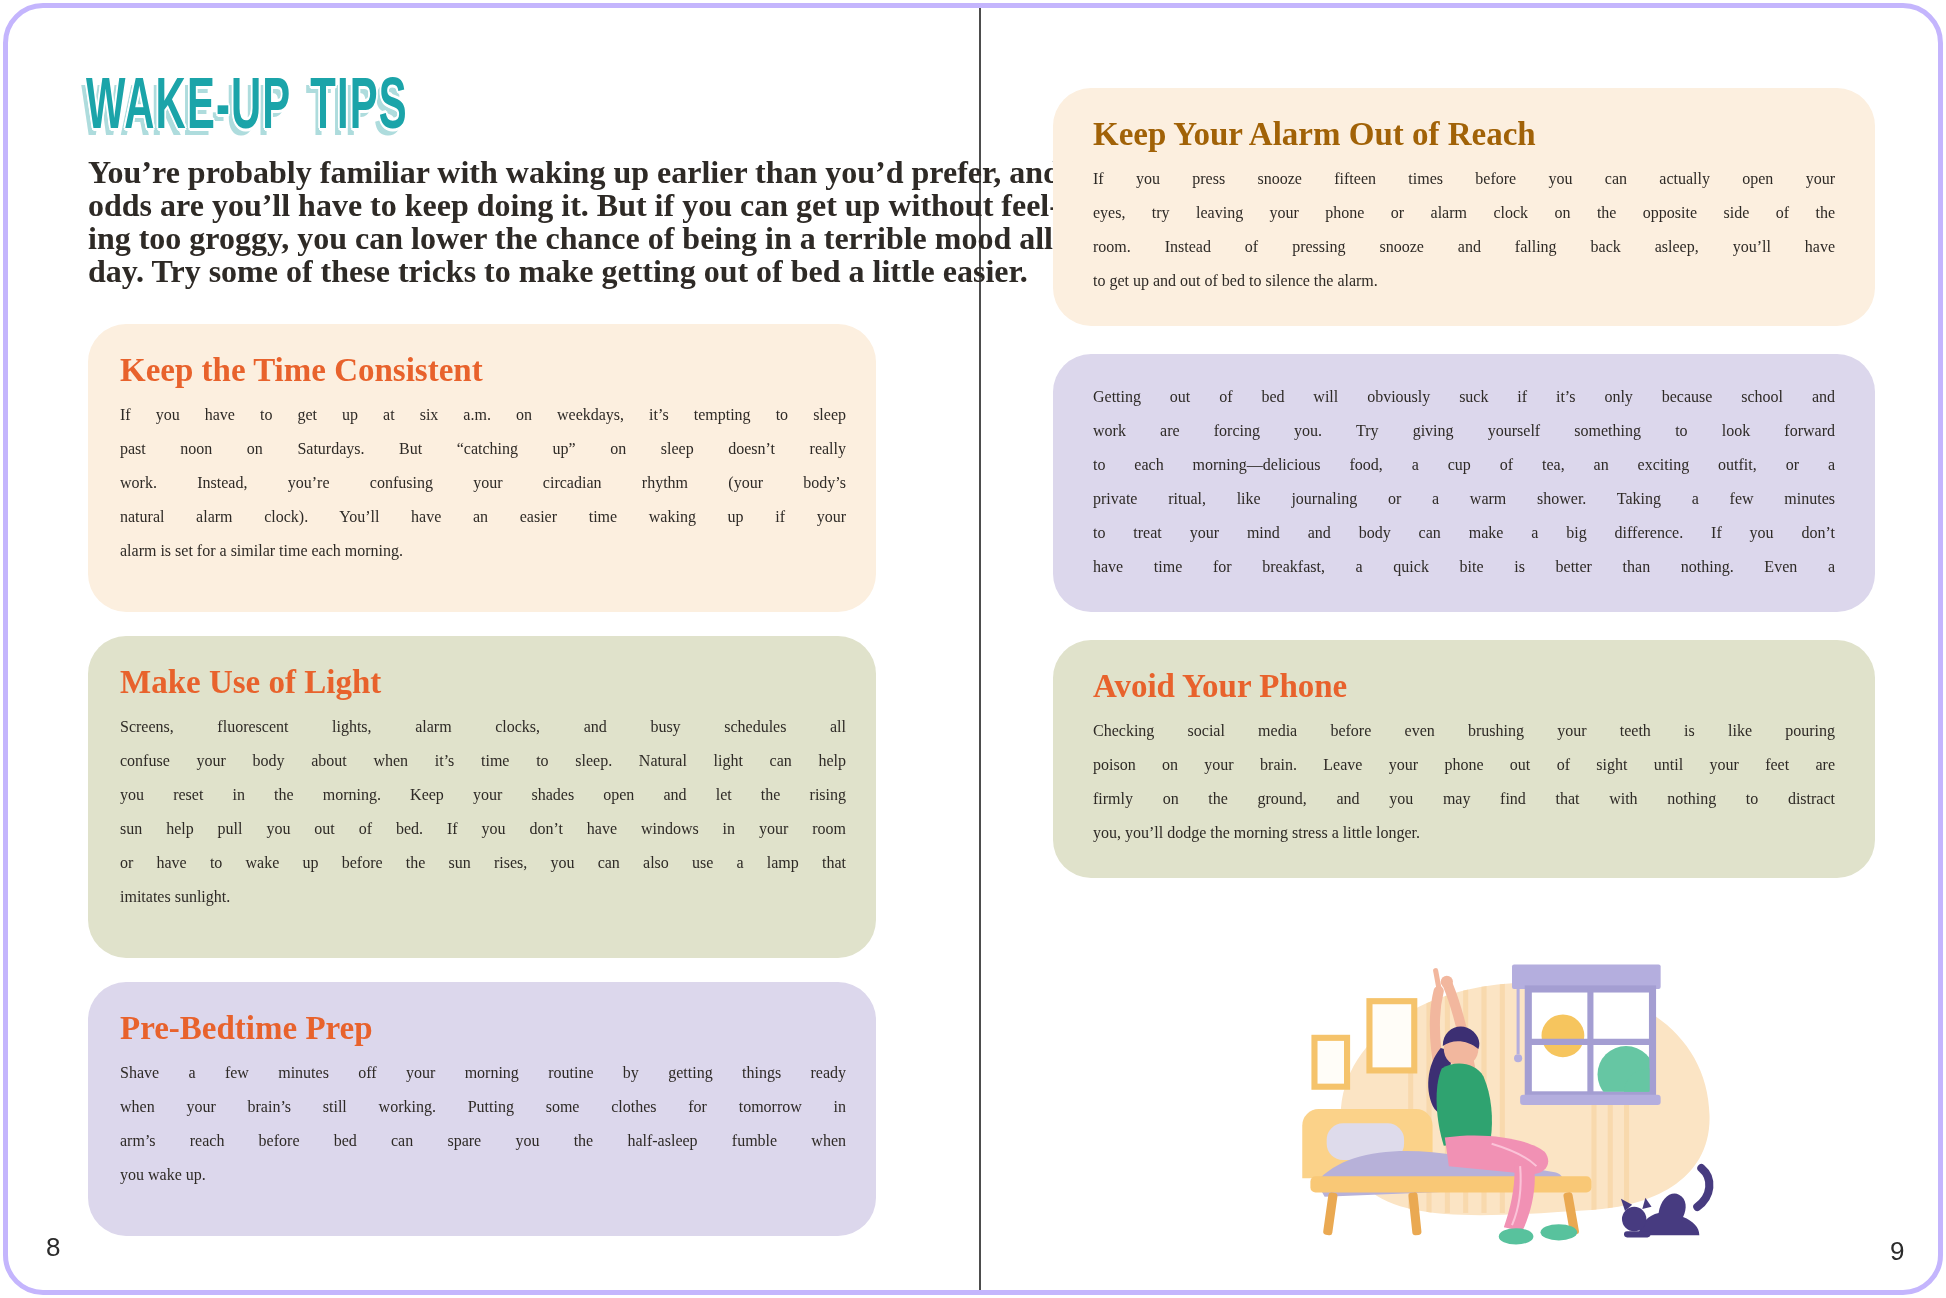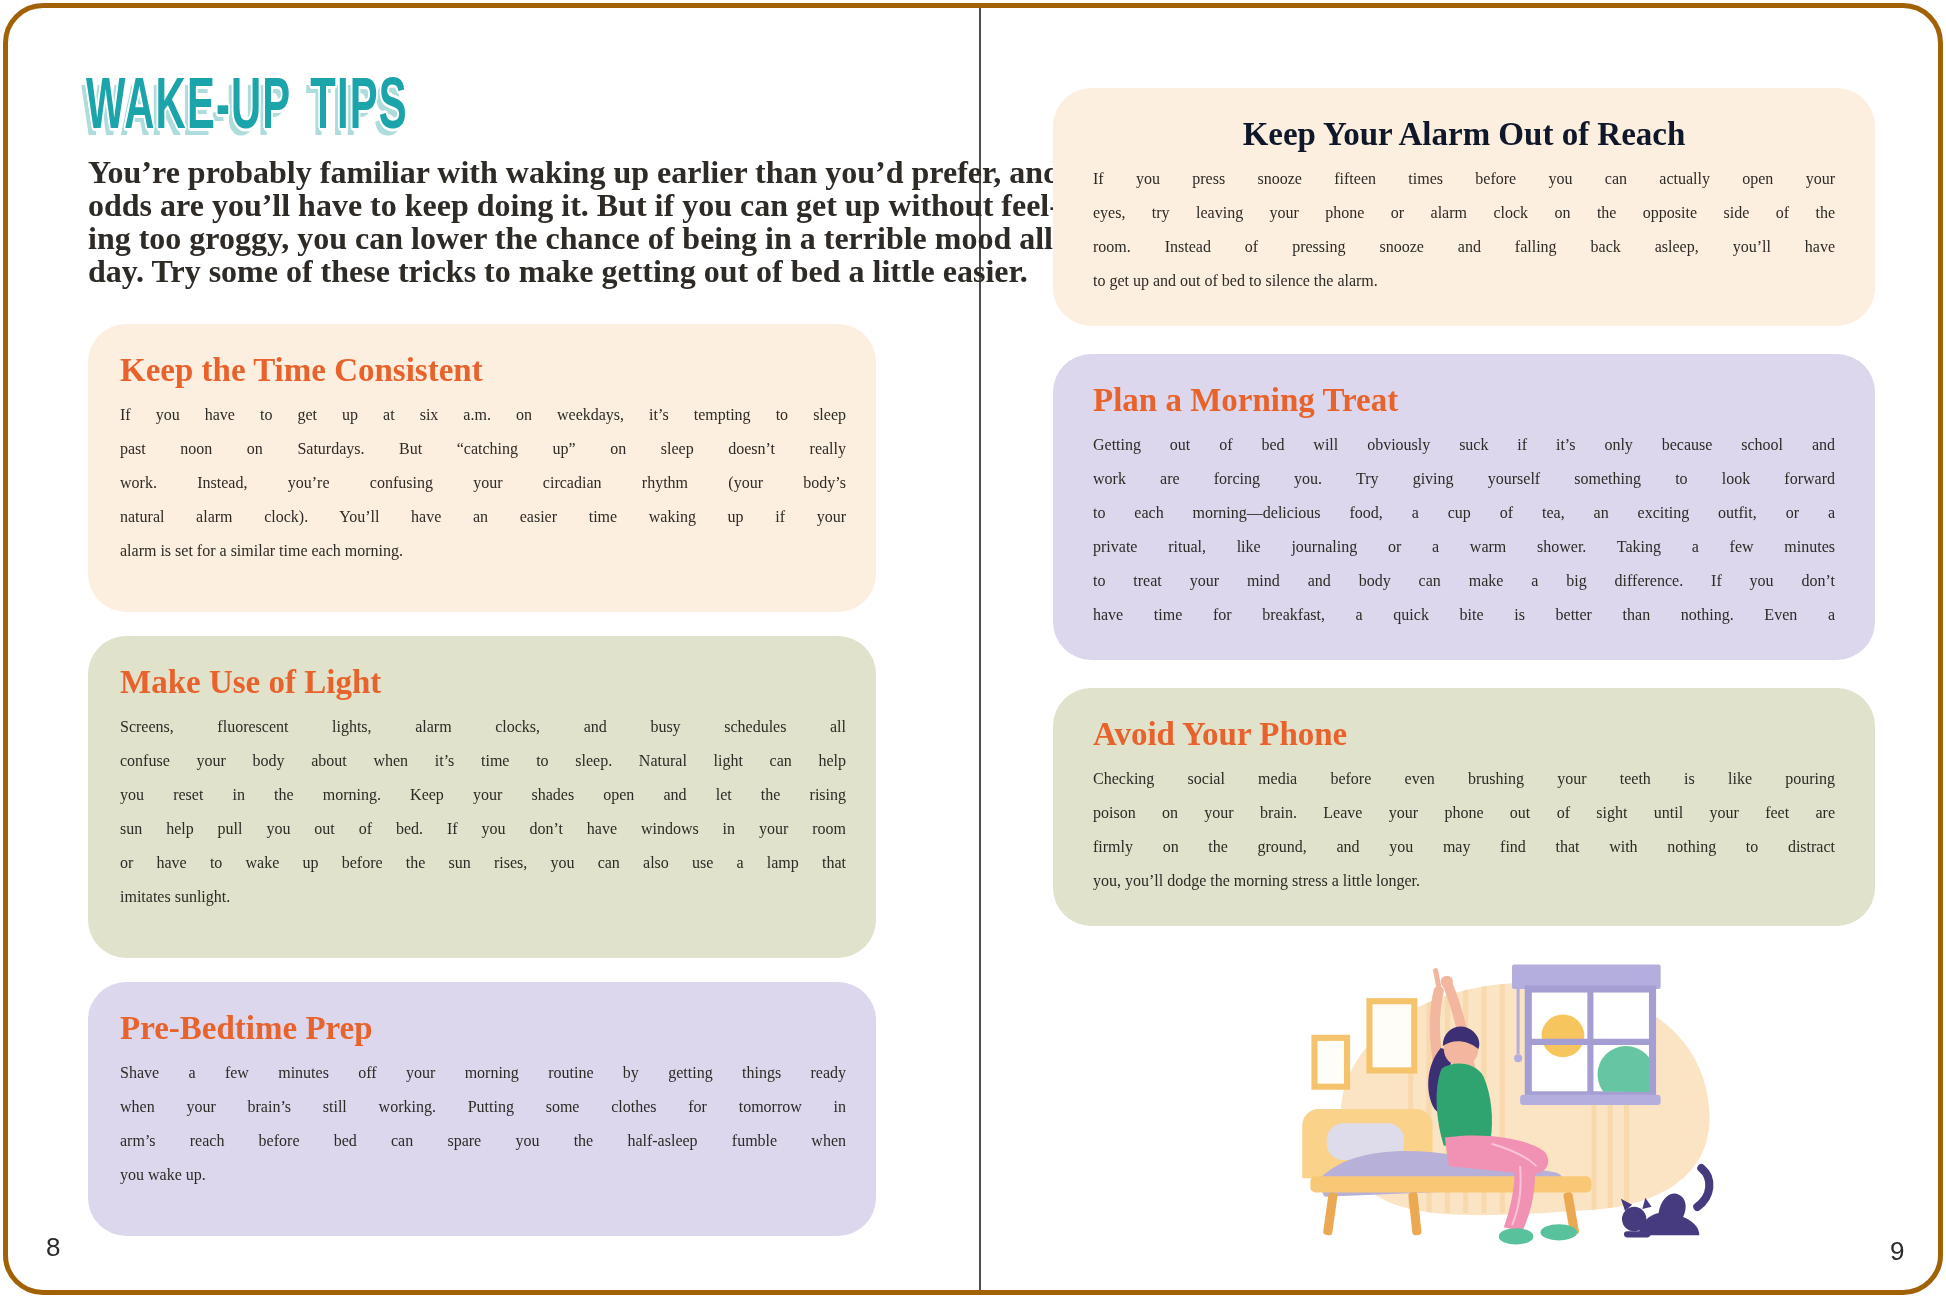--- a/index.html
+++ b/index.html
@@ -1,19 +1,19 @@
 <!DOCTYPE html>
 <html><head>
 <meta charset="utf-8">
 <style>
   html,body{margin:0;padding:0;background:#ffffff;}
   body{width:1946px;height:1298px;position:relative;overflow:hidden;
        font-family:"Liberation Serif", serif;}
   .spread{position:absolute;left:3px;top:3px;right:3px;bottom:3px;
-          border:5px solid #a16207;border-radius:40px;background:#ffffff;}
+          border:5px solid #c4b5fd;border-radius:40px;background:#ffffff;}
   .divider{position:absolute;left:971px;top:0;bottom:0;width:2px;background:#4d4d4d;}
 
   
   .page-title{position:absolute;left:78px;top:58px;margin:0;
           font-family:"Liberation Sans", sans-serif;font-weight:700;
           font-size:72px;line-height:74px;letter-spacing:2px;word-spacing:12px;
           transform:scaleX(0.58);transform-origin:left center;white-space:nowrap;
           text-shadow:
             -3px 0 0 #ffffff, 3px 0 0 #ffffff, 0 -3px 0 #ffffff, 0 3px 0 #ffffff,
             -2px 2px 0 #ffffff, 2px 2px 0 #ffffff, -2px -2px 0 #ffffff, 2px -2px 0 #ffffff,
@@ -90,30 +90,29 @@
             <div class="tline last">you wake up.</div>
           </div>
         </section>
       </div>
     <div class="page-num pn-left">8</div>
   </div>
 
   <div>
     <div class="tips-col tips-right">
         <section class="tip-card" style="background: rgb(252, 239, 223);">
-          <h3 class="tip-heading" style="color: #0f172a; text-align: center;">Keep Your Alarm Out of Reach</h3>
+          <h3 class="tip-heading" style="color: #a16207;">Keep Your Alarm Out of Reach</h3>
           <div class="tip-body" style="color: rgb(46, 42, 38);">
             <div class="tline">If you press snooze fifteen times before you can actually open your</div>
             <div class="tline">eyes, try leaving your phone or alarm clock on the opposite side of the</div>
             <div class="tline">room. Instead of pressing snooze and falling back asleep, you’ll have</div>
             <div class="tline last">to get up and out of bed to silence the alarm.</div>
           </div>
         </section>
         <section class="tip-card" style="background: rgb(220, 215, 236);">
-          <h3 class="tip-heading" style="color: rgb(232, 98, 44);">Plan a Morning Treat</h3>
           <div class="tip-body" style="color: rgb(46, 42, 38);">
             <div class="tline">Getting out of bed will obviously suck if it’s only because school and</div>
             <div class="tline">work are forcing you. Try giving yourself something to look forward</div>
             <div class="tline">to each morning—delicious food, a cup of tea, an exciting outfit, or a</div>
             <div class="tline">private ritual, like journaling or a warm shower. Taking a few minutes</div>
             <div class="tline">to treat your mind and body can make a big difference. If you don’t</div>
             <div class="tline">have time for breakfast, a quick bite is better than nothing. Even a</div>
           </div>
         </section>
         <section class="tip-card" style="background: rgb(224, 226, 203);">

